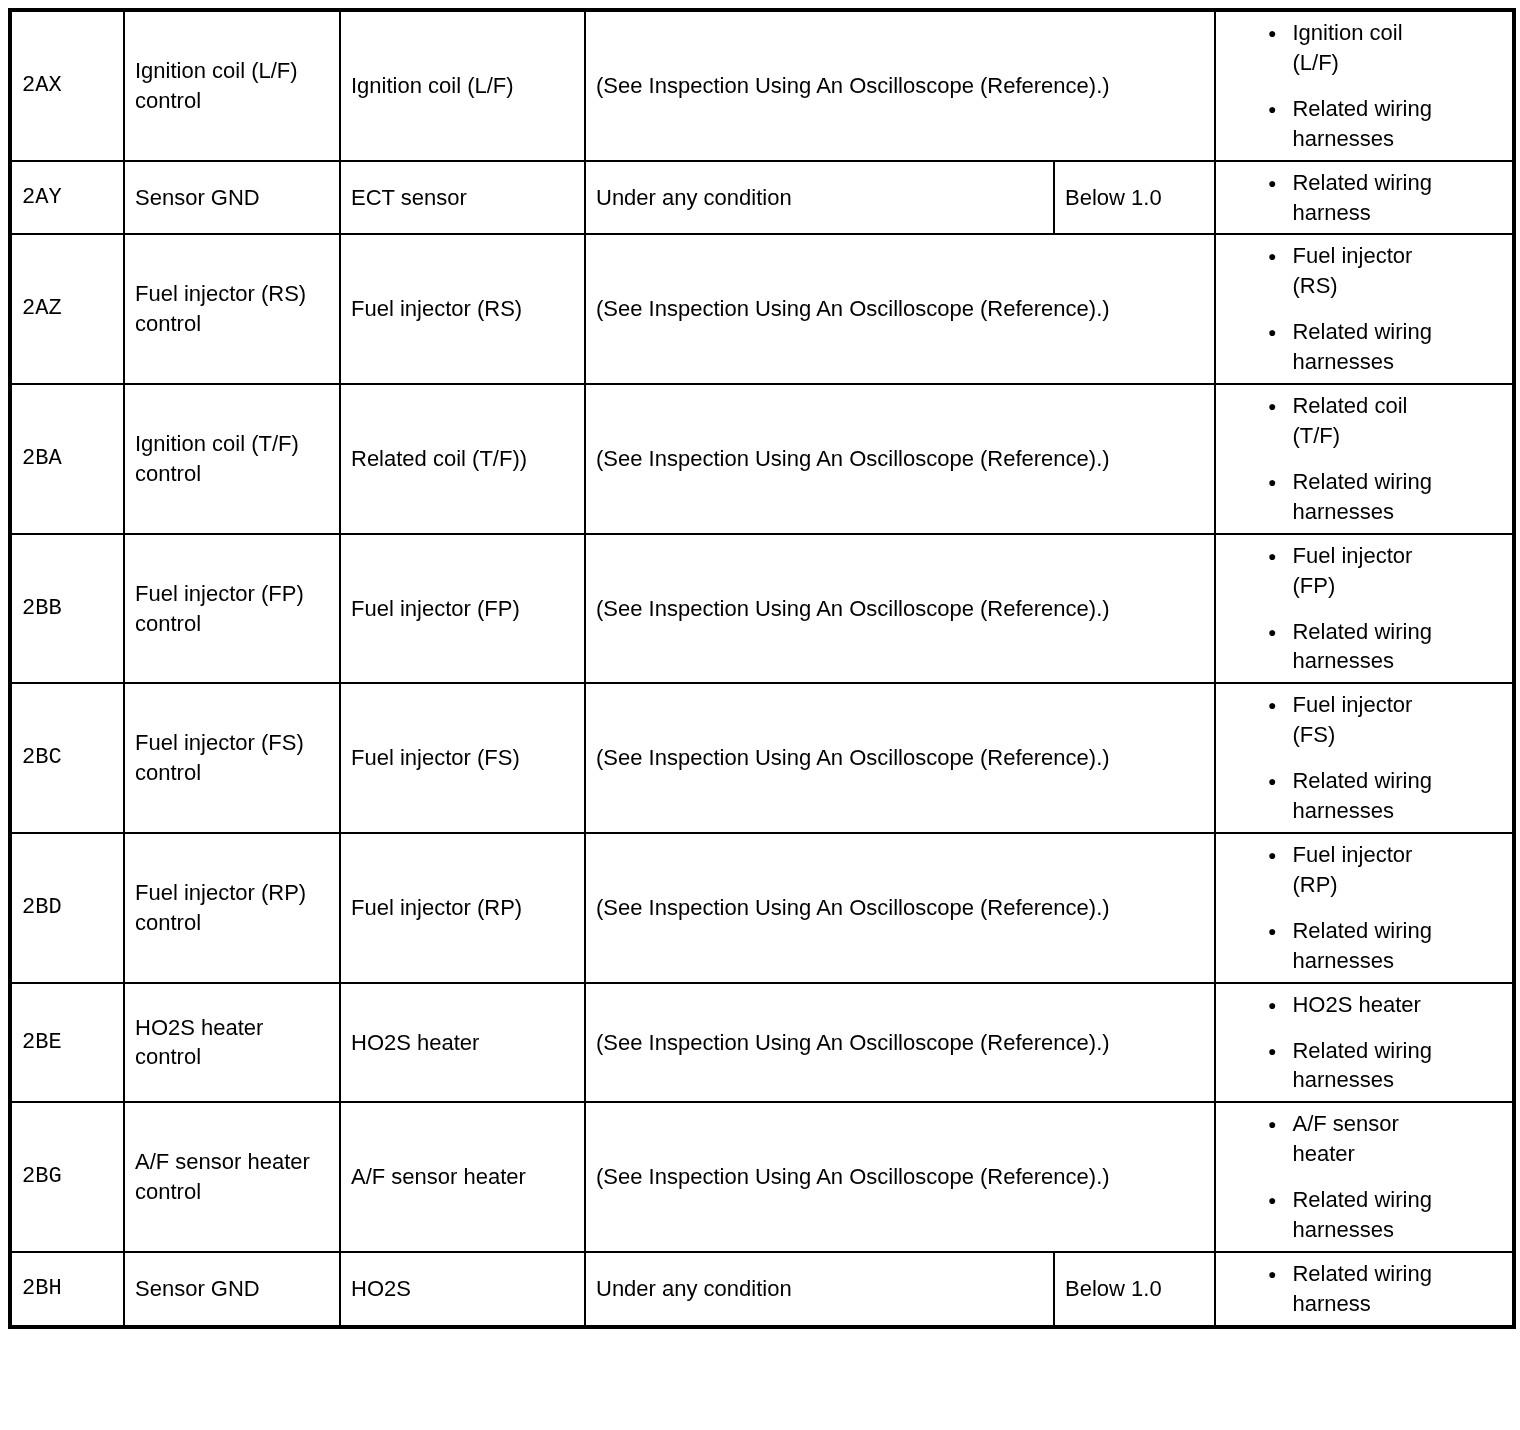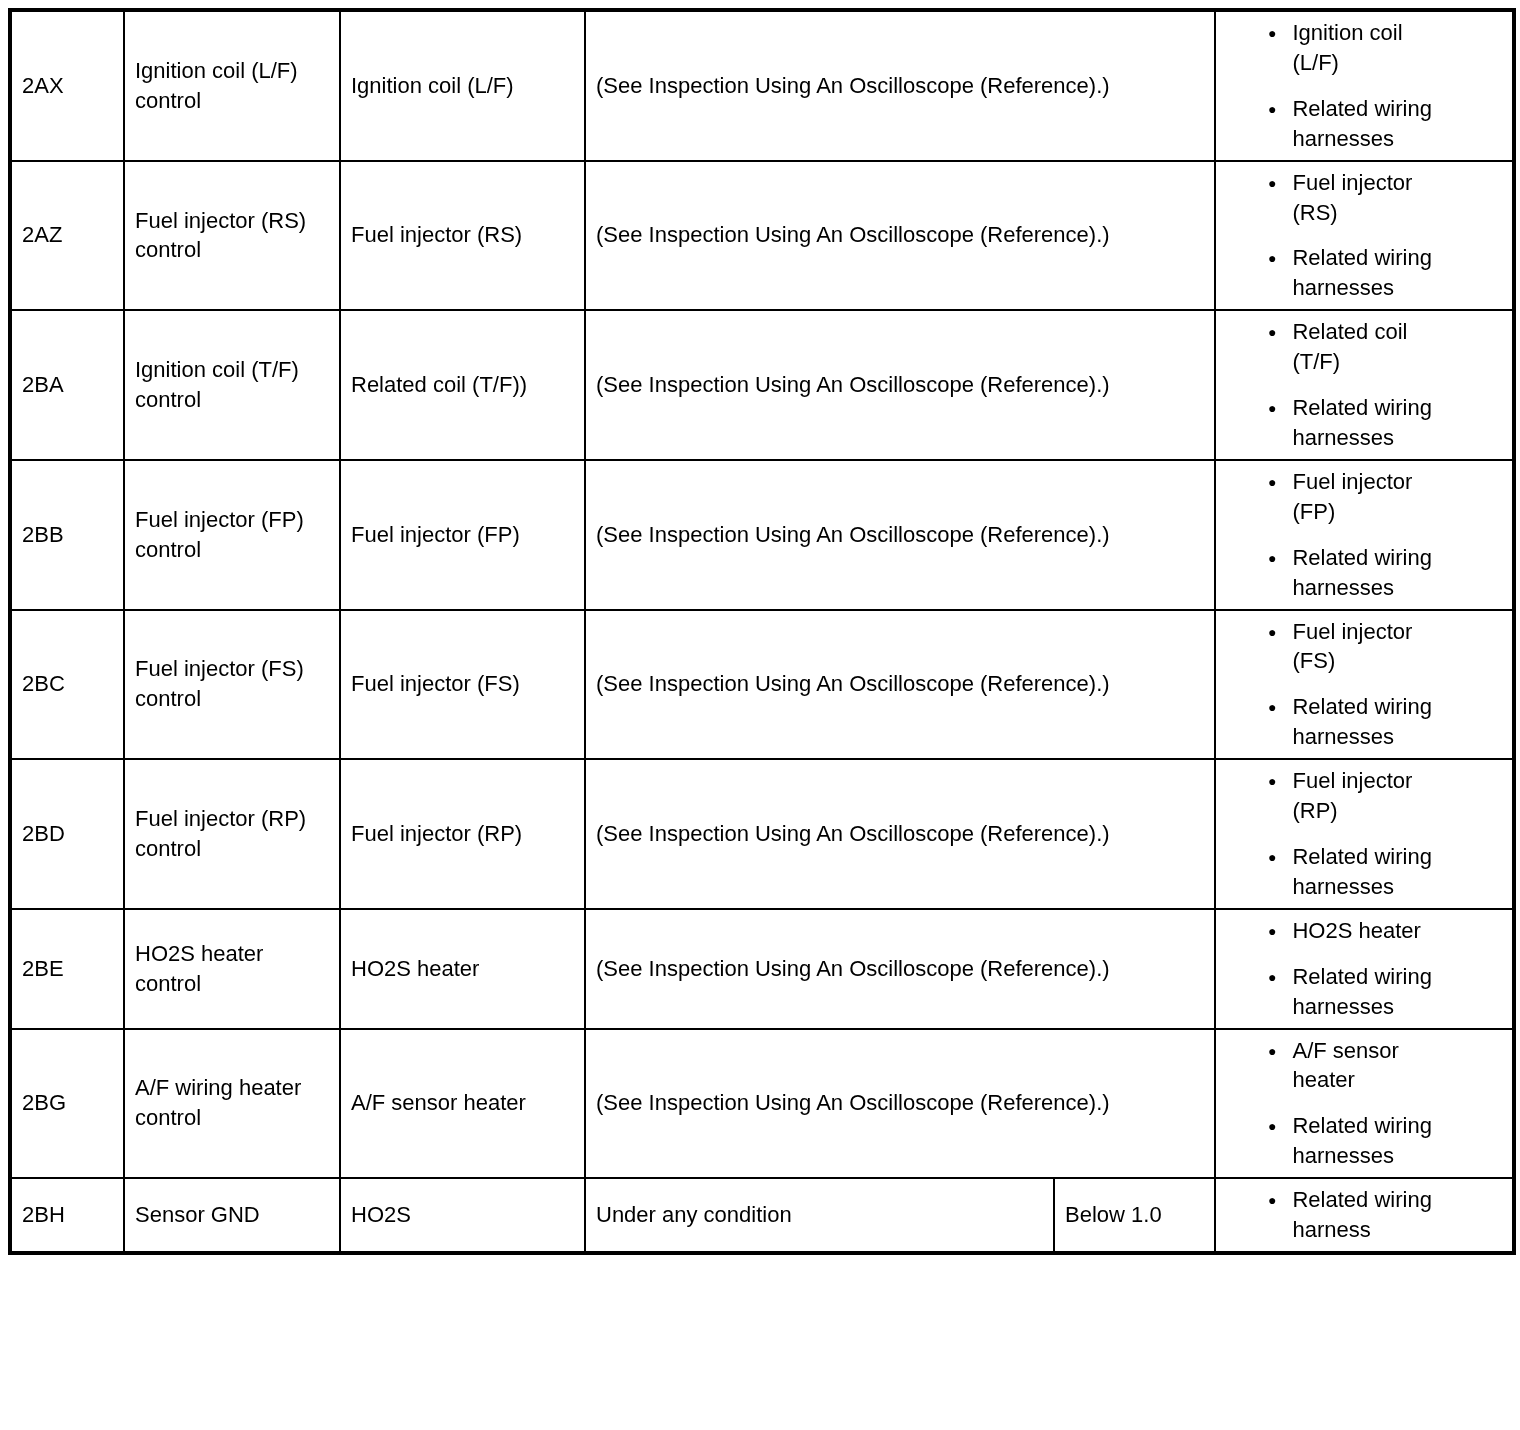--- a/index.html
+++ b/index.html
@@ -24,20 +24,21 @@
   table.terminal-table td {
     border: 2px solid #000000;
     vertical-align: middle;
     padding: 6px 10px;
     font-size: 22px;
     line-height: 1.36;
     overflow: hidden;
   }
   td.term-cell {
     padding-left: 6px;
+    font-family: Liberation Mono, monospace;
   }
   td.insp-cell {
     padding: 10px 8px;
   }
   .insp-list {
     display: flex;
     flex-direction: column;
   }
   .insp-item {
     display: flex;
@@ -84,20 +85,35 @@
                 <span class="insp-text">Ignition coil (L/F)</span>
               </div>
               <div class="insp-item">
                 <span class="bullet">●</span>
                 <span class="insp-text">Related wiring harnesses</span>
               </div>
             </div>
           </td>
         </tr>
         <tr>
+          <td class="term-cell">2AY</td>
+          <td>Sensor GND</td>
+          <td>ECT sensor</td>
+          <td>Under any condition</td>
+          <td>Below 1.0</td>
+          <td class="insp-cell">
+            <div class="insp-list">
+              <div class="insp-item">
+                <span class="bullet">●</span>
+                <span class="insp-text">Related wiring harness</span>
+              </div>
+            </div>
+          </td>
+        </tr>
+        <tr>
           <td class="term-cell">2AZ</td>
           <td>Fuel injector (RS) control</td>
           <td>Fuel injector (RS)</td>
           <td colspan="2">(See Inspection Using An Oscilloscope (Reference).)</td>
           <td class="insp-cell">
             <div class="insp-list">
               <div class="insp-item">
                 <span class="bullet">●</span>
                 <span class="insp-text">Fuel injector (RS)</span>
               </div>
@@ -193,21 +209,21 @@
               </div>
               <div class="insp-item">
                 <span class="bullet">●</span>
                 <span class="insp-text">Related wiring harnesses</span>
               </div>
             </div>
           </td>
         </tr>
         <tr>
           <td class="term-cell">2BG</td>
-          <td>A/F wiring heater control</td>
+          <td>A/F sensor heater control</td>
           <td>A/F sensor heater</td>
           <td colspan="2">(See Inspection Using An Oscilloscope (Reference).)</td>
           <td class="insp-cell">
             <div class="insp-list">
               <div class="insp-item">
                 <span class="bullet">●</span>
                 <span class="insp-text">A/F sensor heater</span>
               </div>
               <div class="insp-item">
                 <span class="bullet">●</span>

